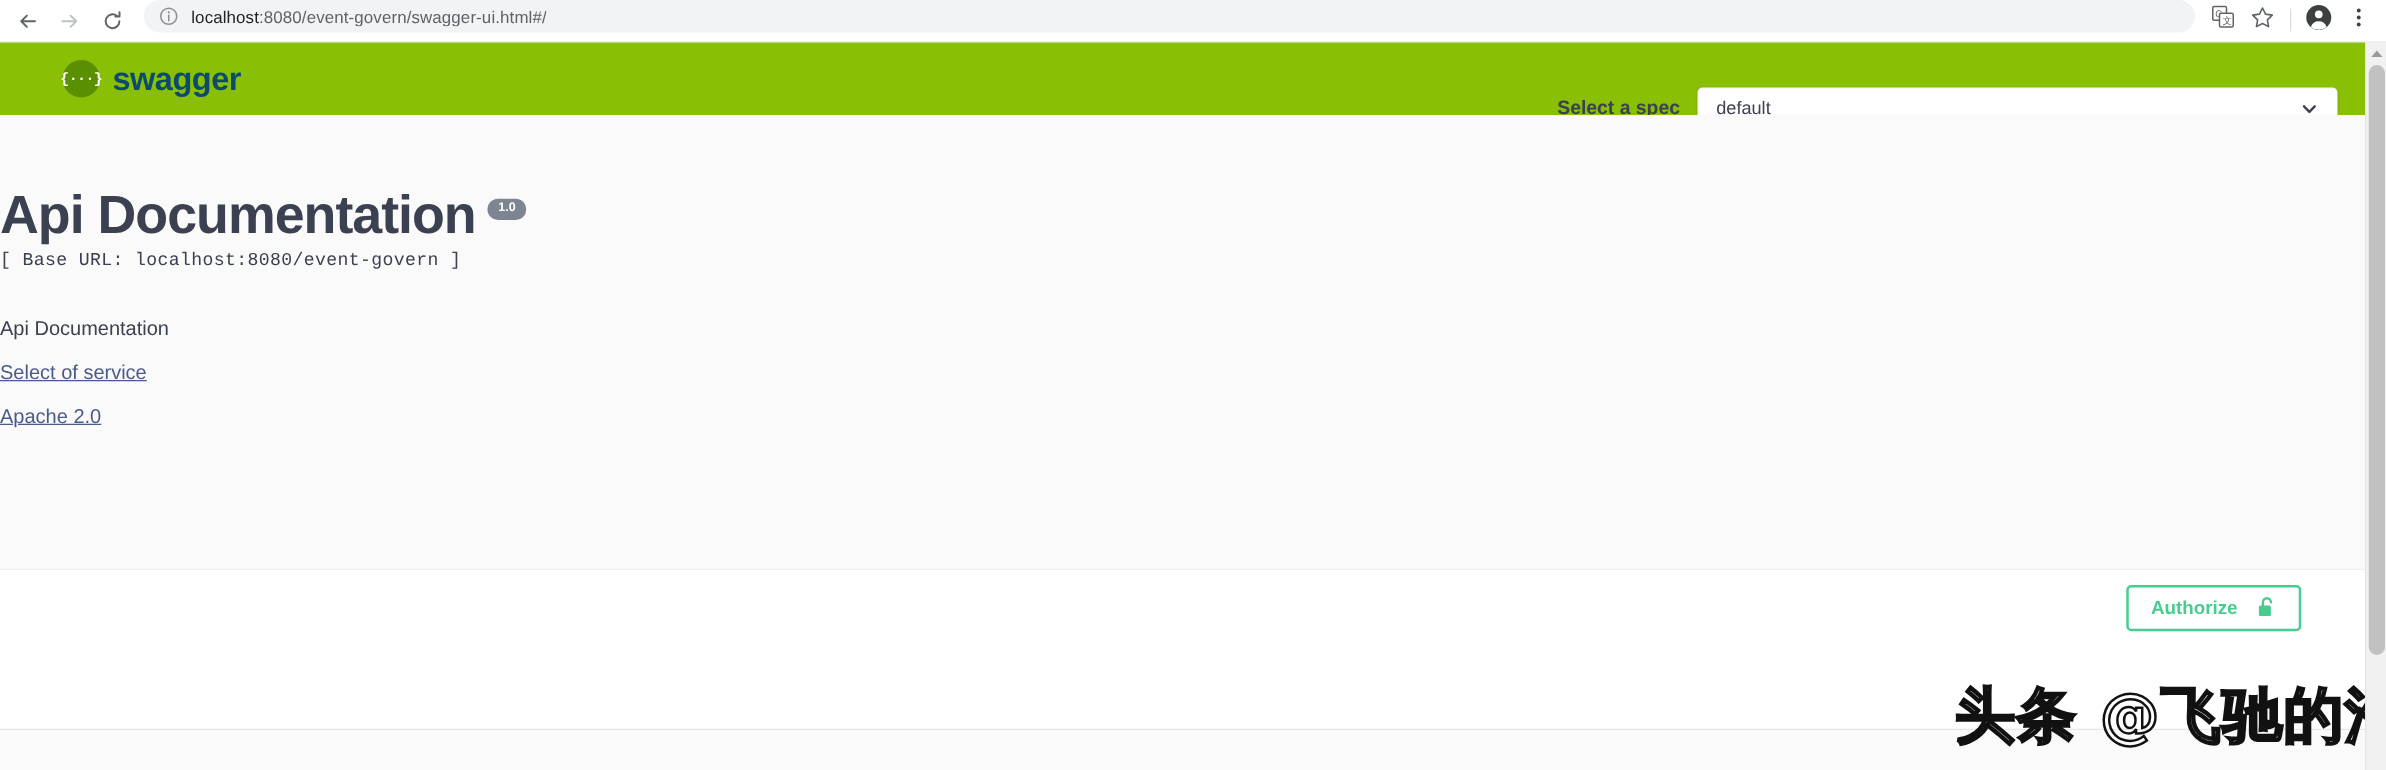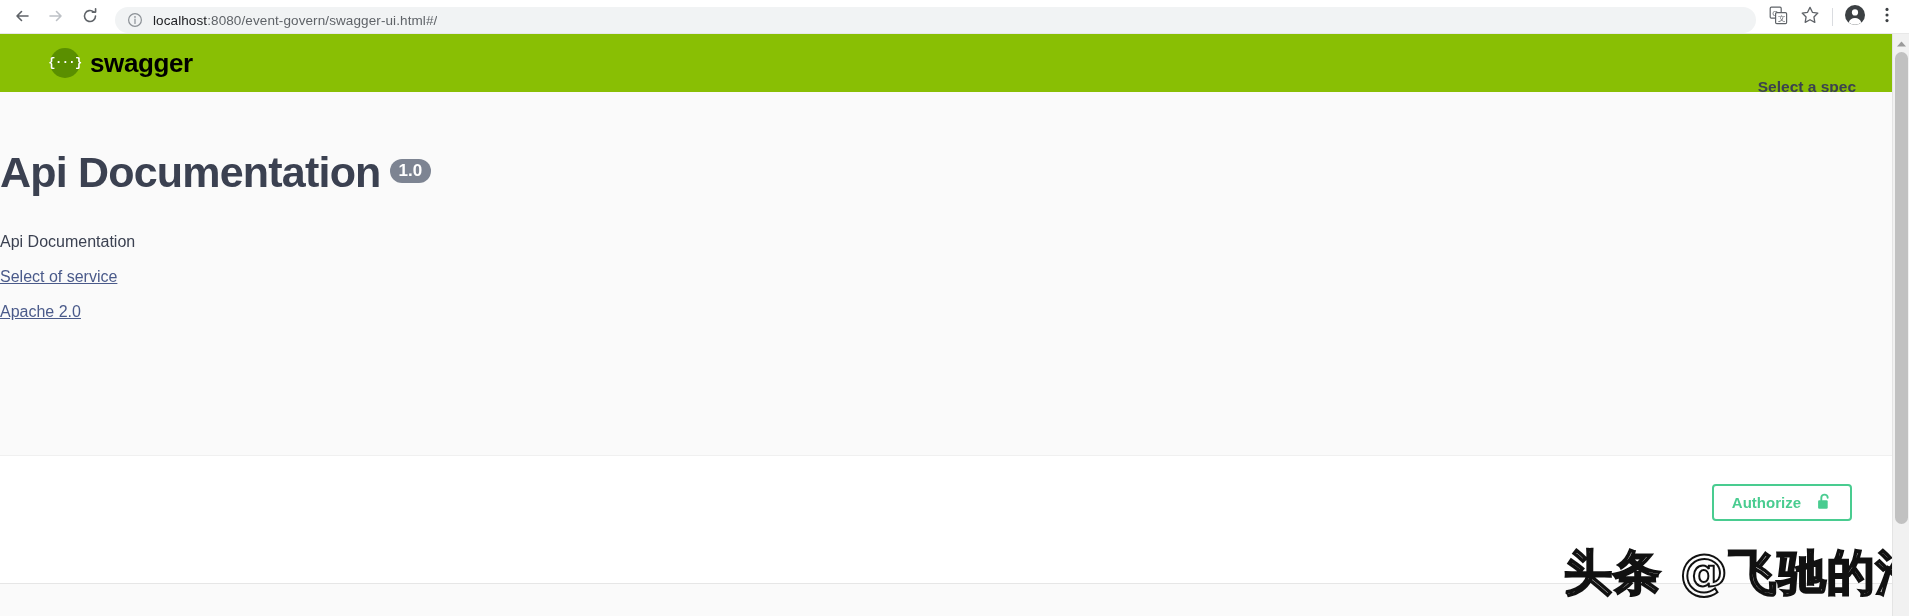--- a/index.html
+++ b/index.html
@@ -13,21 +13,21 @@
   }
 
   
   .browser-toolbar {
     position: absolute;
     top: 0; left: 0;
     width: 1909px;
     height: 34px;
     background: #ffffff;
     display: flex;
-    align-items: flex-end;
+    align-items: flex-start;
     border-bottom: 1px solid #e8e8e8;
   }
   .nav-btn {
     width: 34px; height: 34px;
     display: flex; align-items: center; justify-content: center;
     flex: 0 0 auto;
   }
   .nav-btn svg { display: block; }
   .nav-back  { margin-left: 5px; }
   .nav-fwd   { }
@@ -102,21 +102,21 @@
   }
   .logo-circle span {
     color: #ffffff;
     font-size: 12px;
     font-weight: bold;
     font-family: "Liberation Mono", monospace;
     line-height: 1;
     letter-spacing: -0.5px;
   }
   .logo-text {
-    color: #000000;
+    color: #0c4a6e;
     font-size: 26px;
     font-weight: bold;
     letter-spacing: -0.4px;
   }
 
   .spec-area {
     margin-left: auto;
     display: flex;
     align-items: center;
     padding-right: 22px;
@@ -172,21 +172,21 @@
   .api-title {
     font-size: 43px;
     font-weight: bold;
     color: #3b4151;
     letter-spacing: -0.8px;
     line-height: 1.05;
   }
   .version-badge {
     background: #7d8492;
     color: #ffffff;
-    font-size: 17px;
+    font-size: 10px;
     font-weight: bold;
     padding: 3px 9px 4px;
     border-radius: 57px;
     margin-left: 9px;
     margin-top: 9px;
     line-height: 1;
     white-space: nowrap;
   }
   .base-url {
     font-family: "Liberation Mono", monospace;
@@ -212,26 +212,26 @@
     font-size: 16px;
     color: #4a5a8a;
     text-decoration: underline;
     margin-top: 17px;
     width: fit-content;
   }
 
   
   .auth-wrap {
     position: absolute;
-    top: 484px;
+    top: 468px;
     left: 0;
     width: 1892px;
     display: flex;
     justify-content: flex-end;
-    padding-right: 40px;
+    padding-right: 51px;
   }
   .auth-btn {
     height: 37px;
     background: #ffffff;
     border: 2px solid #49cc90;
     border-radius: 4px;
     display: flex;
     align-items: center;
     padding: 0 18px;
     gap: 16px;
@@ -382,29 +382,38 @@
 <div class="topbar">
   <div class="logo-wrap">
     <div class="logo-circle">
       <span>{···}</span>
     </div>
     <div class="logo-text">swagger</div>
   </div>
 
   <div class="spec-area">
     <div class="spec-label">Select a spec</div>
+    <div class="spec-select">
+      <span class="spec-value">default</span>
+      <span class="spec-chevron">
+        <svg width="15" height="15" viewBox="0 0 15 15">
+          <path d="M3.2 5.6L7.5 10l4.3-4.4" fill="none" stroke="#3b4151" stroke-width="1.9" stroke-linecap="round" stroke-linejoin="round"></path>
+        </svg>
+      </span>
+    </div>
   </div>
 </div>
 
 <div class="info-panel">
   <div class="info-inner">
     <div class="title-row">
       <h1 class="api-title">Api Documentation</h1>
       <span class="version-badge">1.0</span>
     </div>
+    <div class="base-url">[ Base URL: localhost:8080/event-govern ]</div>
     <div class="api-desc">Api Documentation</div>
     <a class="info-link" href="#">Select of service</a>
     <a class="info-link" href="#">Apache 2.0</a>
   </div>
 </div>
 
 <div class="auth-wrap">
   <button class="auth-btn">
     <span class="auth-label">Authorize</span>
     <span>

